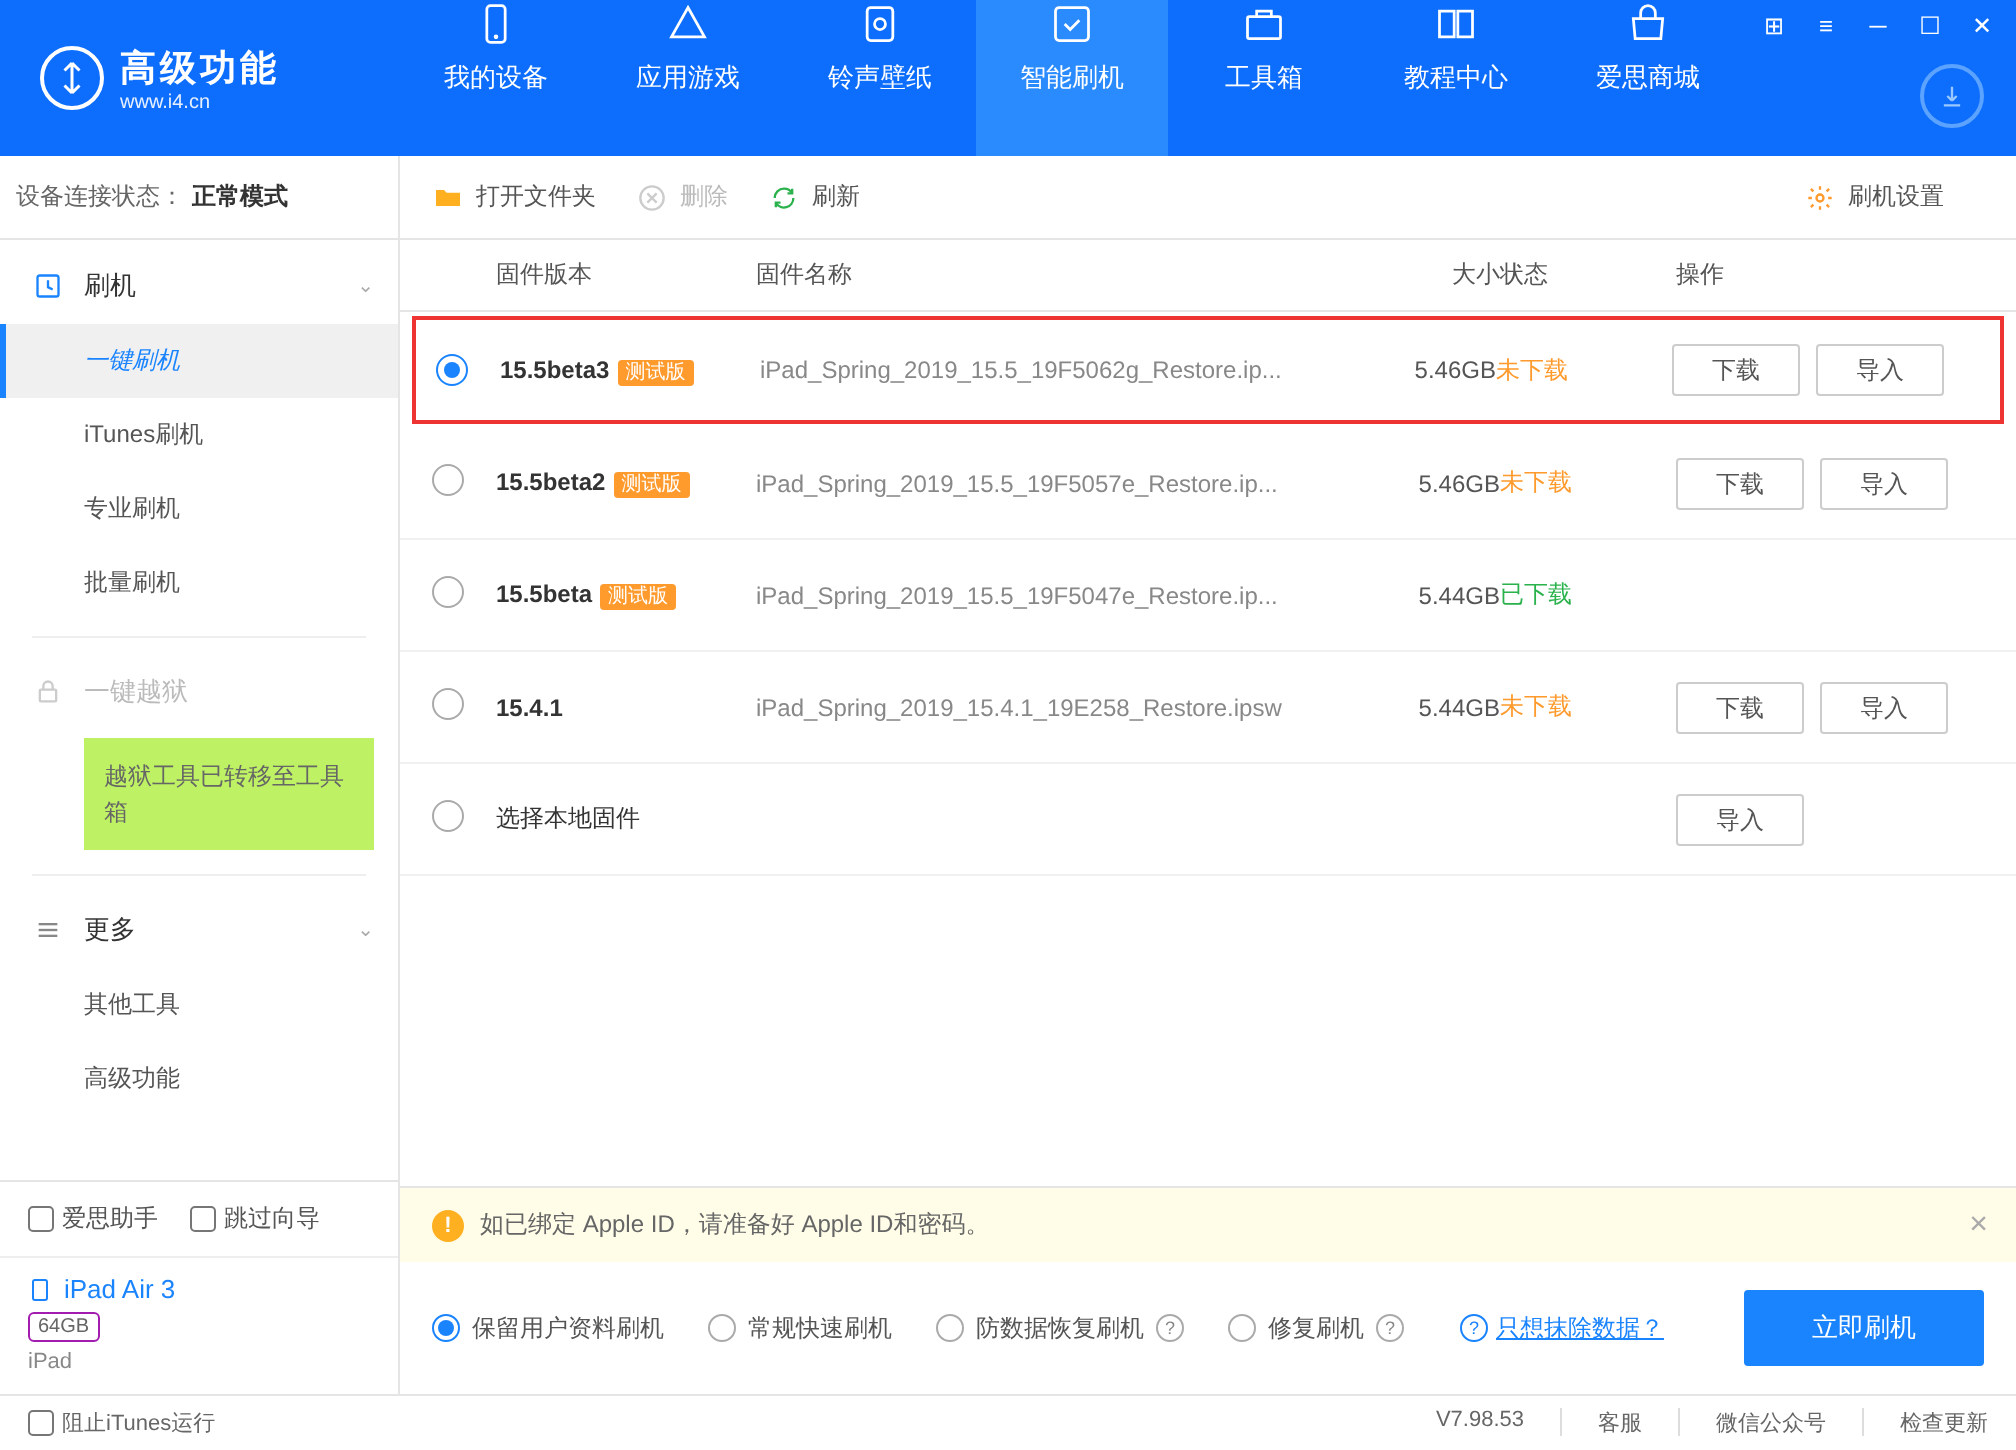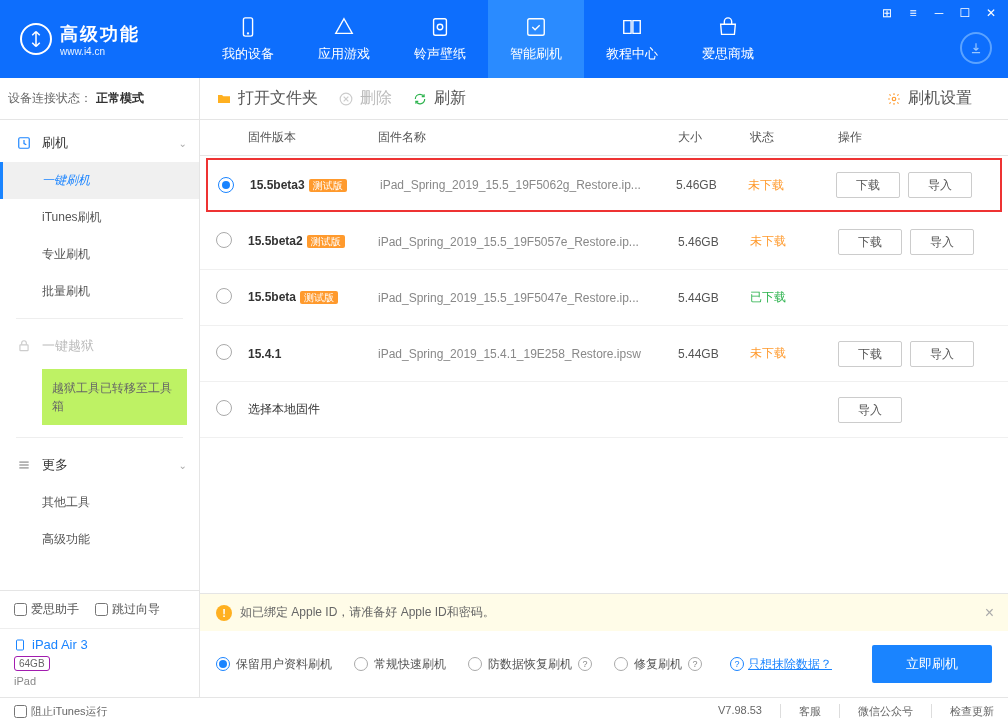--- a/index.html
+++ b/index.html
@@ -7,21 +7,21 @@
     
     
     .titlebar { height: 78px; background: linear-gradient(to bottom, #0d6efd, #0d6efd); display: flex; align-items: stretch; color: #fff; position: relative; }
     .logo-area { display: flex; align-items: center; padding: 0 20px; width: 200px; }
     .logo-icon { width: 32px; height: 32px; border: 2px solid #fff; border-radius: 50%; display: flex; align-items: center; justify-content: center; margin-right: 8px; }
     .logo-icon svg { width: 18px; height: 18px; }
     .logo-text { display: flex; flex-direction: column; }
     .logo-title { font-size: 18px; font-weight: bold; letter-spacing: 2px; }
     .logo-url { font-size: 10px; opacity: 0.9; }
     .nav-tabs { display: flex; flex: 1; }
-    .nav-tab { width: 96px; display: flex; flex-direction: column; align-items: center; justify-content: center; cursor: pointer; font-size: 13px; }
+    .nav-tab { width: 96px; display: flex; flex-direction: column; align-items: center; cursor: pointer; font-size: 13px; }
     .nav-tab.active { background: #2a8bff; }
     .nav-tab-icon { width: 24px; height: 24px; margin-bottom: 6px; display: flex; align-items: center; justify-content: center; }
     .nav-tab-icon svg { width: 22px; height: 22px; fill: none; stroke: #fff; stroke-width: 1.5; }
     .title-right { position: absolute; top: 4px; right: 8px; display: flex; gap: 8px; }
     .title-btn { width: 18px; height: 18px; display: flex; align-items: center; justify-content: center; cursor: pointer; font-size: 12px; color: #fff; }
     .download-circle { position: absolute; right: 16px; top: 32px; width: 32px; height: 32px; border: 2px solid #5ba3ff; border-radius: 50%; display: flex; align-items: center; justify-content: center; }
     .download-circle svg { width: 14px; height: 14px; stroke: #9bc8ff; }
     
     
     .main { display: flex; height: calc(100% - 78px - 28px); }
@@ -41,31 +41,31 @@
     .sidebar-bottom { margin-top: auto; border-top: 1px solid #e5e5e5; }
     .auto-row { display: flex; align-items: center; padding: 10px 14px; font-size: 12px; gap: 16px; }
     .auto-row label { display: flex; align-items: center; gap: 4px; color: #555; }
     .device-box { padding: 8px 14px 10px; border-top: 1px solid #eee; }
     .device-name { color: #1a84ff; font-size: 13px; display: flex; align-items: center; gap: 6px; font-weight: 400; }
     .device-cap { display: inline-block; border: 1px solid #a21caf; border-radius: 3px; padding: 1px 4px; font-size: 10px; color: #666; margin-top: 4px; }
     .device-type { font-size: 11px; color: #888; margin-top: 4px; }
     
     
     .content { flex: 1; display: flex; flex-direction: column; }
-    .toolbar { height: 42px; border-bottom: 1px solid #e5e5e5; display: flex; align-items: center; padding: 0 16px; font-size: 16px; }
+    .toolbar { height: 42px; border-bottom: 1px solid #e5e5e5; display: flex; align-items: center; padding: 0 16px; font-size: 12px; }
     .tool-btn { display: flex; align-items: center; gap: 6px; margin-right: 20px; cursor: pointer; color: #555; }
     .tool-btn.disabled { color: #bbb; }
     .tool-icon { width: 16px; height: 16px; display: flex; align-items: center; justify-content: center; }
     .tool-right { margin-left: auto; color: #555; }
     
     .table-header { display: flex; height: 36px; align-items: center; border-bottom: 1px solid #e5e5e5; font-size: 12px; color: #555; padding: 0 16px; }
     .col-radio { width: 32px; }
     .col-ver { width: 130px; }
     .col-name { flex: 1; }
-    .col-size { width: 72px; text-align: left; }
+    .col-size { width: 72px; text-align: right; }
     .col-status { width: 88px; text-align: left; }
     .col-ops { width: 154px; text-align: left; }
     
     .fw-row { display: flex; align-items: center; height: 56px; padding: 0 16px; font-size: 12px; border-bottom: 1px solid #f0f0f0; }
     .fw-row.highlight { border: 2px solid #e33; margin: 2px 6px; padding: 0 10px; height: 54px; }
     .radio-dot { width: 16px; height: 16px; border: 1.5px solid #aaa; border-radius: 50%; display: inline-flex; align-items: center; justify-content: center; }
     .radio-dot.selected { border-color: #1a84ff; }
     .radio-dot.selected::after { content: ""; width: 8px; height: 8px; background: #1a84ff; border-radius: 50%; }
     .beta-tag { background: #ff9a2d; color: #fff; font-size: 10px; padding: 1px 4px; border-radius: 2px; margin-left: 4px; }
     .fw-name { flex: 1; color: #888; white-space: nowrap; overflow: hidden; text-overflow: ellipsis; padding-right: 20px; }
@@ -134,20 +134,29 @@
         <span>铃声壁纸</span>
       </div>
     <div class="nav-tab active">
         <div class="nav-tab-icon">
           <svg viewBox="0 0 24 24">
             <rect x="3" y="3" width="18" height="18" rx="2"></rect>
             <path d="M8 12l3 3 5-5" stroke="#fff"></path>
           </svg>
         </div>
         <span>智能刷机</span>
+      </div>
+    <div class="nav-tab">
+        <div class="nav-tab-icon">
+          <svg viewBox="0 0 24 24">
+            <rect x="3" y="8" width="18" height="12" rx="1"></rect>
+            <path d="M8 8V5h8v3"></path>
+          </svg>
+        </div>
+        <span>工具箱</span>
       </div>
     <div class="nav-tab">
         <div class="nav-tab-icon">
           <svg viewBox="0 0 24 24">
             <path d="M3 5h8v14H3zM13 5h8v14h-8z"></path>
           </svg>
         </div>
         <span>教程中心</span>
       </div>
     <div class="nav-tab">

